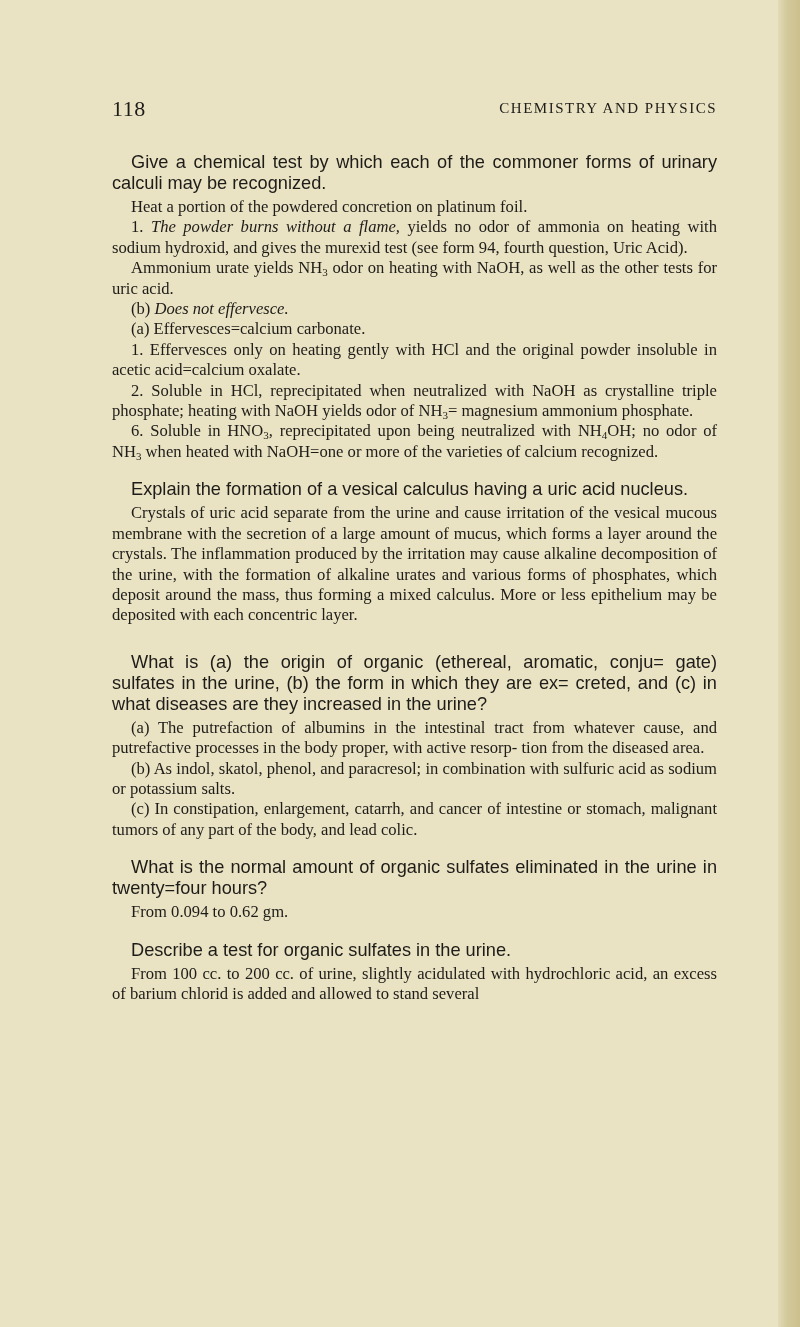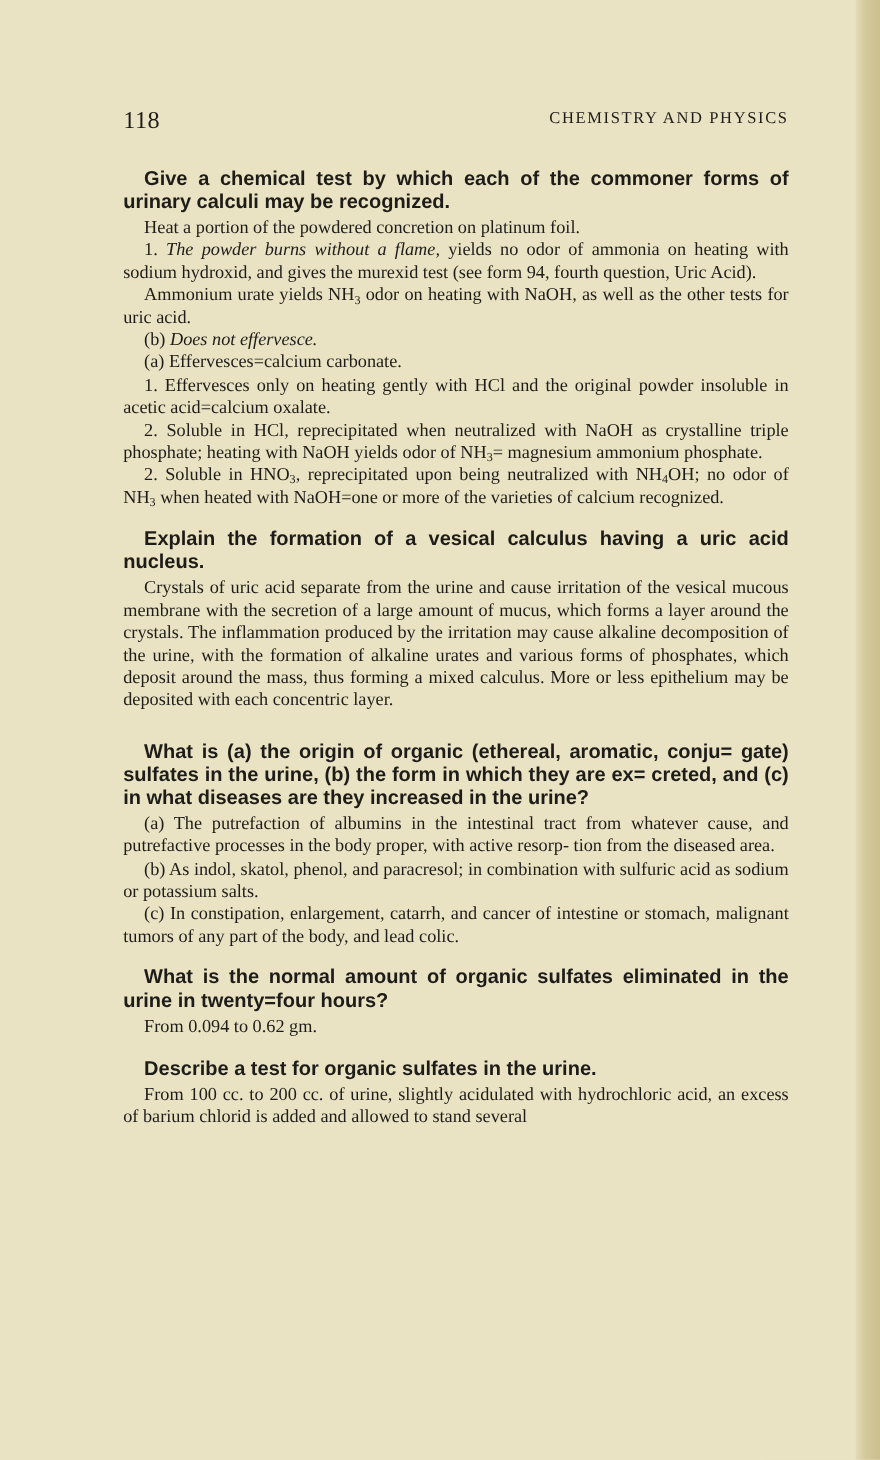--- a/index.html
+++ b/index.html
@@ -19,21 +19,21 @@
   .page-num { position:absolute; left:0; top:0; font-size:22px; letter-spacing:0.5px; }
   .running-head {
     position:absolute; left:0; right:0; top:4px; text-align:right;
     font-size:15px; letter-spacing:1.5px; padding-left:30px;
   }
   .content {
     position:absolute; left:112px; top:152px; width:605px;
   }
   .q {
     font-family:"Liberation Sans","DejaVu Sans",sans-serif;
-    font-weight:bold; font-size:18.2px; line-height:21px;
+    font-weight:normal; font-size:18.2px; line-height:21px;
     text-indent:19px; margin:0 0 3px 0; text-align:justify;
   }
   .p {
     font-size:16.6px; line-height:20.4px; margin:0; text-indent:19px;
     text-align:justify;
   }
   .gap-big { height:17px; }
   .gap-sec { height:26px; }
   .section-head {
     text-align:center; font-size:17px; letter-spacing:1.2px;
@@ -55,21 +55,21 @@
 <div class="content">
 
   <div class="q">Give a chemical test by which each of the commoner forms of urinary calculi may be recognized.</div>
   <div class="p">Heat a portion of the powdered concretion on platinum foil.</div>
   <div class="p"><span>1. </span><i>The powder burns without a flame,</i><span> yields no odor of ammonia on heating with sodium hydroxid, and gives the murexid test (see form 94, fourth question, Uric Acid).</span></div>
   <div class="p"><span>Ammonium urate yields NH</span><sub>3</sub><span> odor on heating with NaOH, as well as the other tests for uric acid.</span></div>
   <div class="p"><span>(b) </span><i>Does not effervesce.</i></div>
   <div class="p">(a) Effervesces=calcium carbonate.</div>
   <div class="p">1. Effervesces only on heating gently with HCl and the original powder insoluble in acetic acid=calcium oxalate.</div>
   <div class="p"><span>2. Soluble in HCl, reprecipitated when neutralized with NaOH as crystalline triple phosphate; heating with NaOH yields odor of NH</span><sub>3</sub><span>= magnesium ammonium phosphate.</span></div>
-  <div class="p"><span>2. Soluble in HNO</span><sub>3</sub><span>, reprecipitated upon being neutralized with NH</span><sub>4</sub><span>OH; no odor of NH</span><sub>3</sub><span> when heated with NaOH=one or more of the varieties of calcium recognized.</span></div>
+  <div class="p"><span>6. Soluble in HNO</span><sub>3</sub><span>, reprecipitated upon being neutralized with NH</span><sub>4</sub><span>OH; no odor of NH</span><sub>3</sub><span> when heated with NaOH=one or more of the varieties of calcium recognized.</span></div>
 
   <div class="gap-big"></div>
 
   <div class="q">Explain the formation of a vesical calculus having a uric acid nucleus.</div>
   <div class="p">Crystals of uric acid separate from the urine and cause irritation of the vesical mucous membrane with the secretion of a large amount of mucus, which forms a layer around the crystals. The inflammation produced by the irritation may cause alkaline decomposition of the urine, with the formation of alkaline urates and various forms of phosphates, which deposit around the mass, thus forming a mixed calculus. More or less epithelium may be deposited with each concentric layer.</div>
 
   <div class="gap-sec"></div>
 
 
   <div class="q">What is (a) the origin of organic (ethereal, aromatic, conju= gate) sulfates in the urine, (b) the form in which they are ex= creted, and (c) in what diseases are they increased in the urine?</div>

